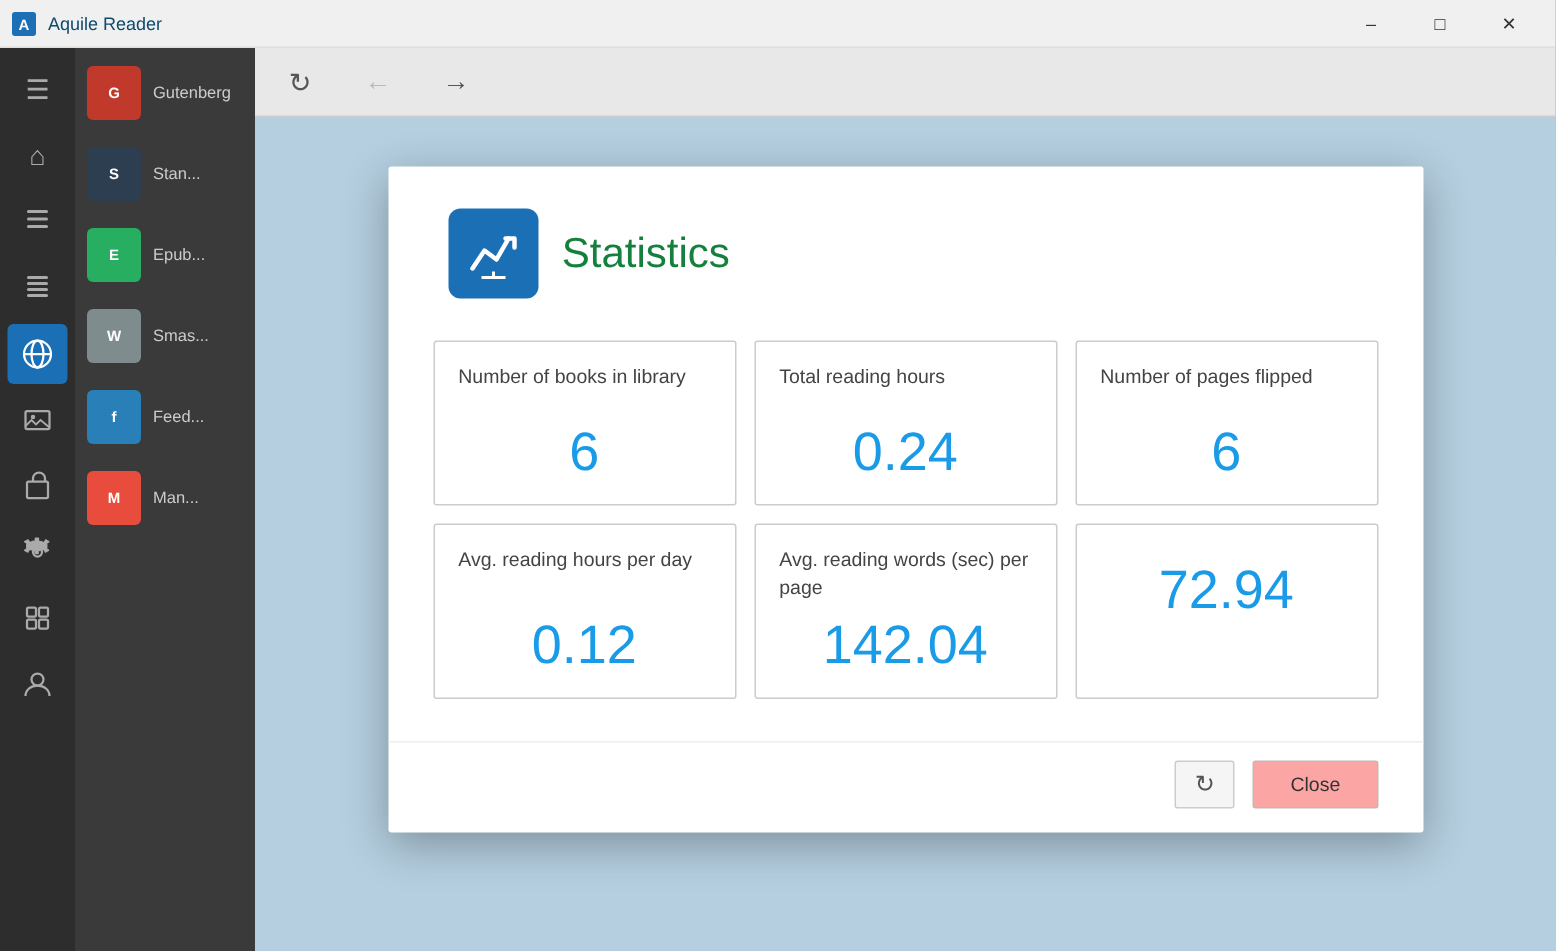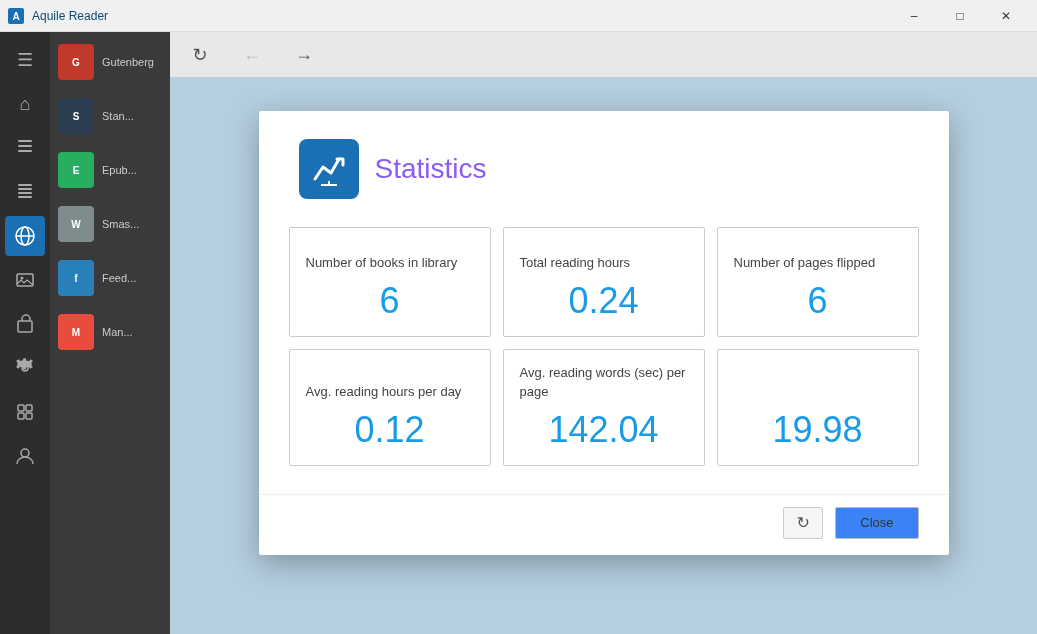--- a/index.html
+++ b/index.html
@@ -187,21 +187,21 @@
       height: 60px;
       background: #1a6fb5;
       border-radius: 8px;
       display: flex;
       align-items: center;
       justify-content: center;
     }
 
     .stats-title {
       font-size: 28px;
-      color: #8b5cf6;
+      color: #15803d;
       font-weight: 300;
     }
 
     .stats-content {
       flex: 1;
       overflow-y: auto;
       padding: 0 30px 20px 30px;
     }
 
     
@@ -216,21 +216,21 @@
       padding: 8px 0;
     }
 
     .stat-card {
       border: 1px solid #ccc;
       border-radius: 2px;
       padding: 14px 16px;
       min-height: 110px;
       display: flex;
       flex-direction: column;
-      justify-content: flex-end;
+      justify-content: space-between;
     }
 
     .stat-label {
       font-size: 13px;
       color: #444;
       line-height: 1.4;
     }
 
     .stat-value {
       font-size: 36px;
@@ -259,21 +259,21 @@
       display: flex;
       align-items: center;
       justify-content: center;
       font-size: 16px;
       color: #555;
     }
 
     .close-dialog-btn {
       padding: 6px 24px;
       height: 32px;
-      background: #3b82f6;
+      background: #fca5a5;
       border: 1px solid #bbb;
       border-radius: 2px;
       cursor: pointer;
       font-size: 13px;
       color: #333;
     }
 
     
     .logo-gutenberg { background: #c0392b; }
     .logo-standard { background: #2c3e50; }
@@ -435,21 +435,21 @@
               <span class="stat-label">Avg. reading hours per day</span>
               <span class="stat-value">0.12</span>
             </div>
 
             <div class="stat-card">
               <span class="stat-label">Avg. reading words (sec) per page</span>
               <span class="stat-value">142.04</span>
             </div>
 
             <div class="stat-card">
-              <span class="stat-value">19.98</span>
+              <span class="stat-value">72.94</span>
             </div>
 
 
           </div>
         </div>
 
         <div class="stats-footer">
           <button class="refresh-btn">↻</button>
           <button class="close-dialog-btn">Close</button>
         </div>

